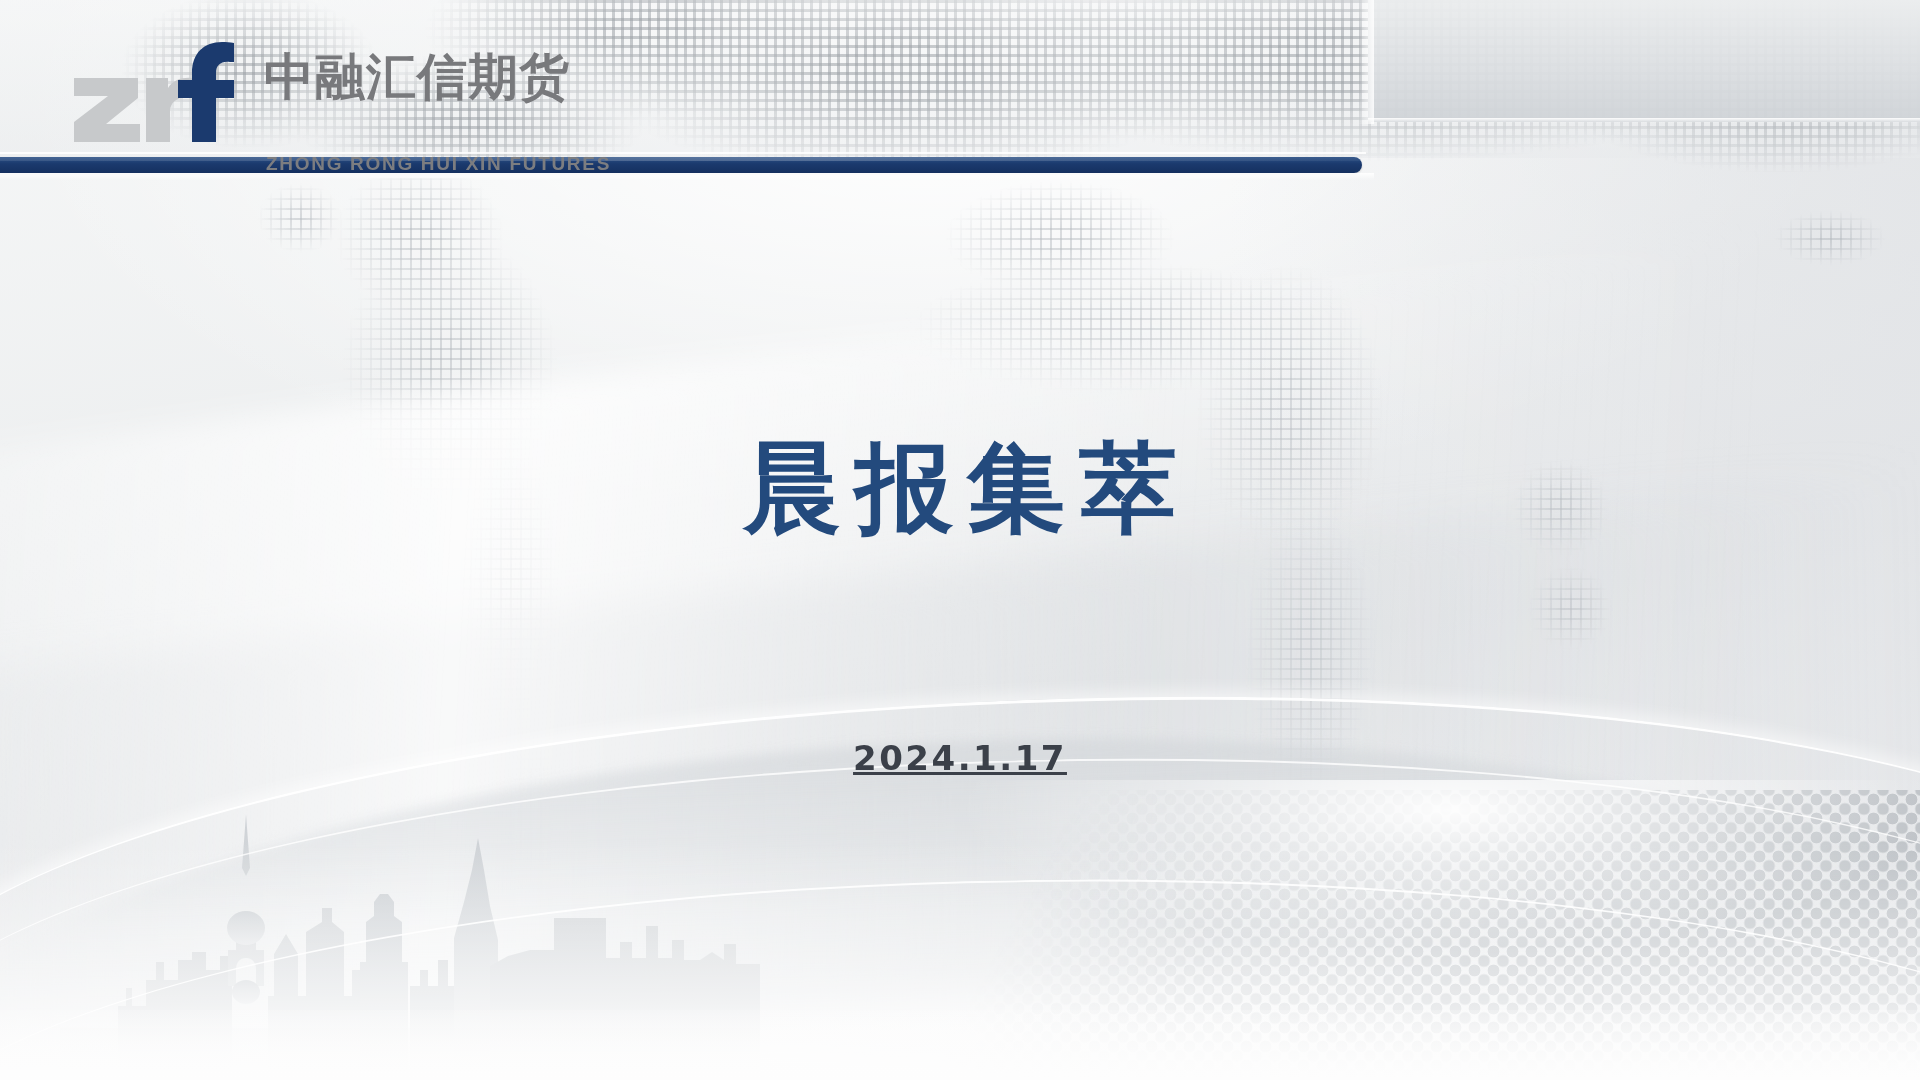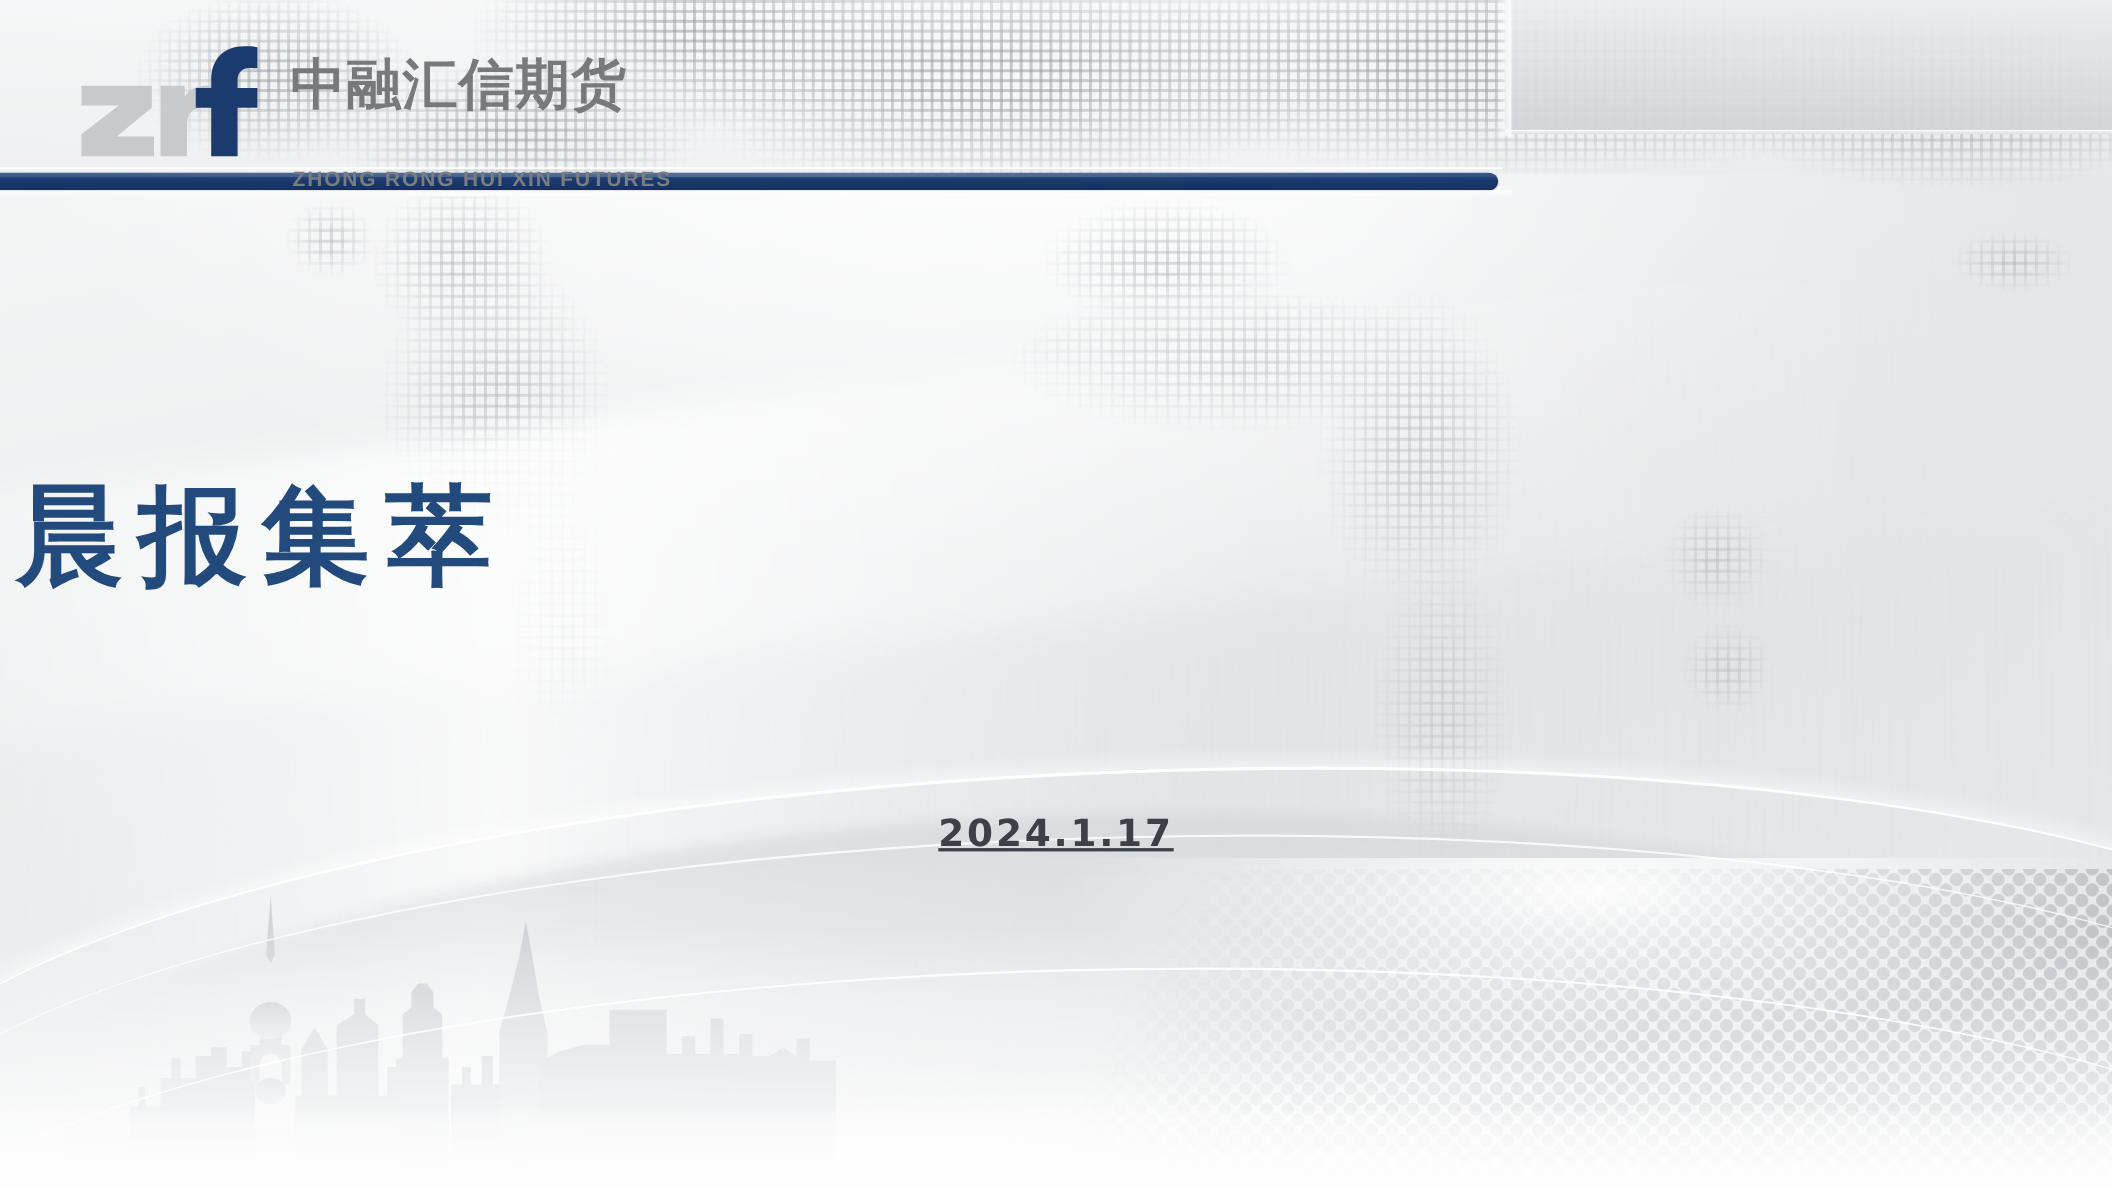--- a/index.html
+++ b/index.html
@@ -210,21 +210,21 @@
     color: #7c7d80;
     white-space: nowrap;
     margin-top: 34px;
   }
 
   
   .slide-title {
     position: absolute;
     left: 0; top: 437px;
     width: 1920px;
-    text-align: left;
+    text-align: center;
     font-size: 98px;
     line-height: 1.05;
     font-weight: 700;
     letter-spacing: 14px;
     text-indent: 14px;
     color: #234a7d;
     font-family: "DejaVu Sans", "Liberation Sans", sans-serif;
   }
   .slide-date {
     position: absolute;

